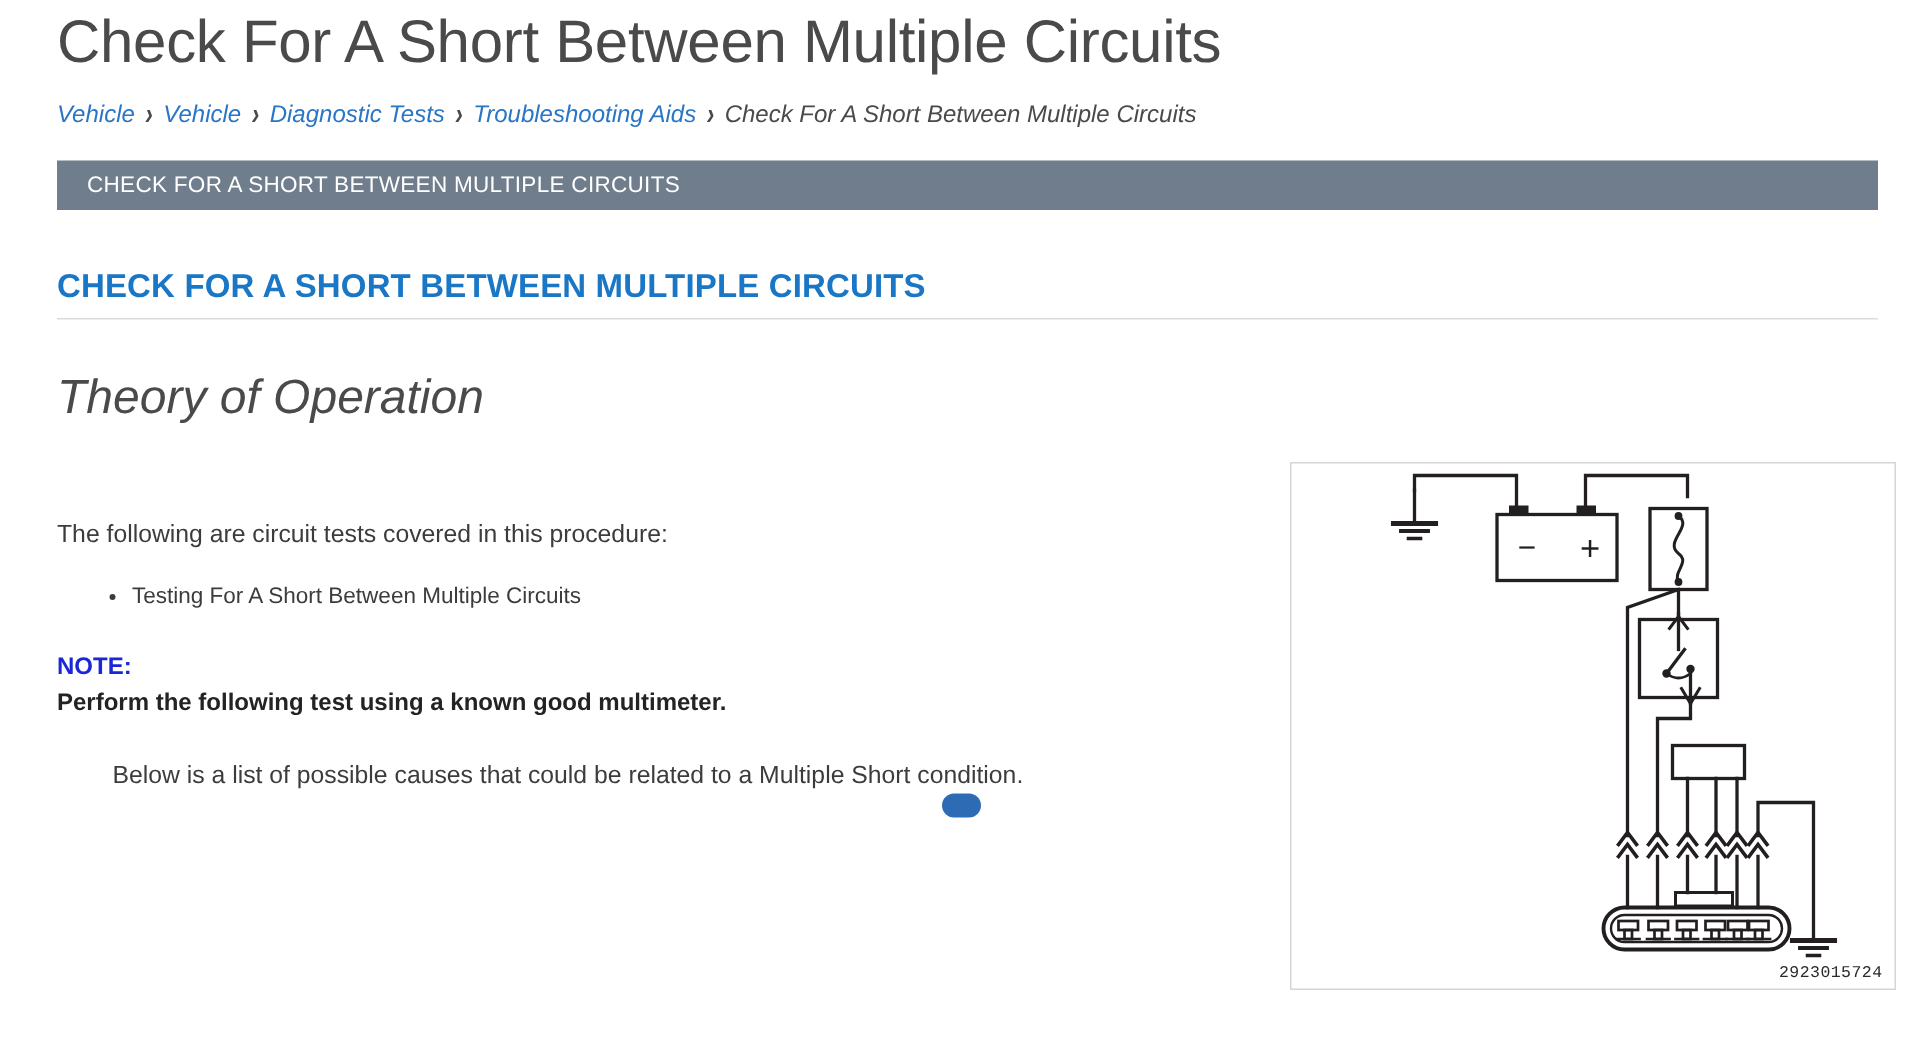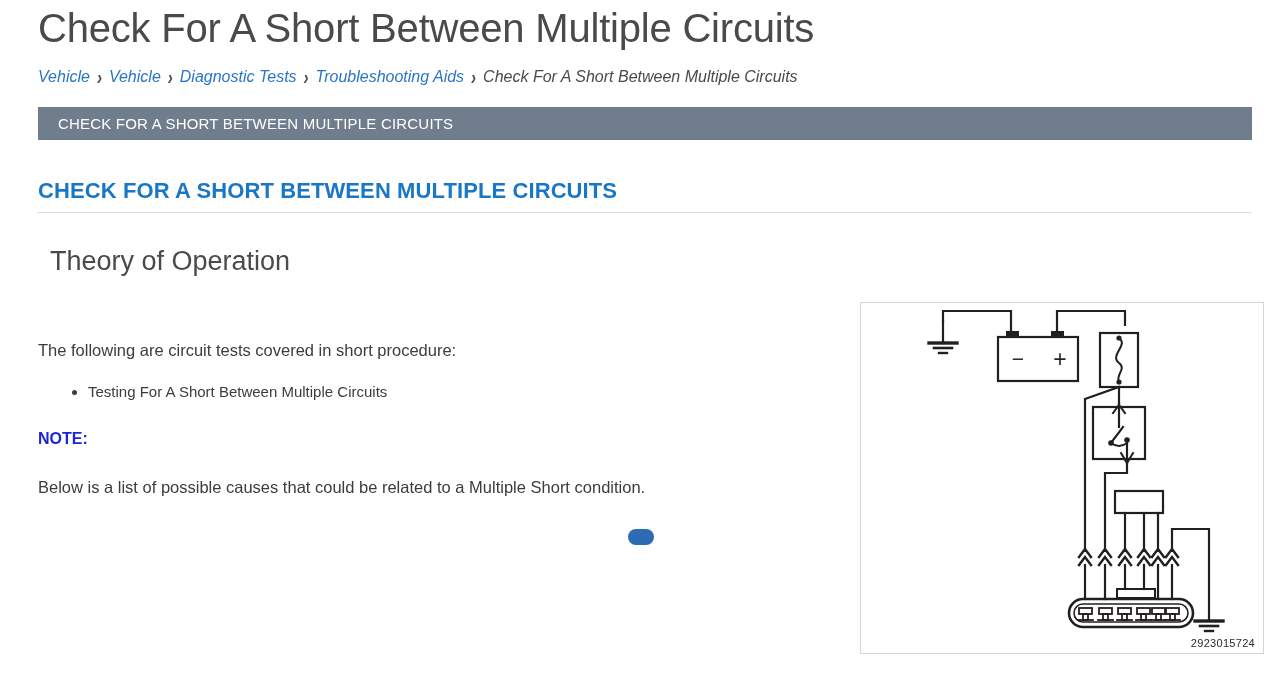--- a/index.html
+++ b/index.html
@@ -85,25 +85,26 @@
   .blue-heading {
     font-size: 22px;
     font-weight: bold;
     color: #1a77c5;
     letter-spacing: 0.1px;
     margin: 0;
   }
 
   
   .theory-heading {
-    margin: 34px 0 0 12px;
-    font-size: 27px;
+    margin: 34px 0 0 0;
+    font-size: 32px;
     font-weight: 300;
     color: #4a4a4a;
     line-height: 1.1;
+    font-style: italic;
   }
 
   
   .content {
     display: flex;
     align-items: flex-start;
     margin-top: 26px;
   }
   .col-text {
     width: 790px;
@@ -165,21 +166,21 @@
     border: 1px solid #d5d5d5;
     background: #ffffff;
     box-sizing: border-box;
     overflow: hidden;
   }
   .figure-panel svg { display: block; }
   .fig-caption {
     position: absolute;
     right: 8px;
     bottom: 4px;
-    font-family: Liberation Sans, sans-serif;
+    font-family: Liberation Mono, monospace;
     font-size: 11px;
     color: #2b2b2b;
     letter-spacing: 0.3px;
     margin-left: 10px;
   }
   .zoom-pill {
     position: absolute;
     left: 50%;
     transform: translateX(-50%);
     bottom: -9px;
@@ -219,35 +220,36 @@
   <h2 class="theory-heading">Theory of Operation</h2>
 
   <div class="content">
 
     <div class="col-text">
 
 
       <div class="gap-lg"></div>
 
 
-      <p class="body" style="margin-top:2px;">The following are circuit tests covered in short procedure:</p>
+      <p class="body" style="margin-top:2px;">The following are circuit tests covered in this procedure:</p>
 
       <ul class="bullets">
         <li>Testing For A Short Between Multiple Circuits</li>
       </ul>
 
       <div class="gap-md"></div>
 
       <div>
         <div class="note-block-label">NOTE:</div>
+        <div class="note-block-text">Perform the following test using a known good multimeter.</div>
       </div>
 
       <div class="gap-sm"></div>
 
-      <p class="body" style="margin-top:14px;">Below is a list of possible causes that could be related to a Multiple Short condition.</p>
+      <p class="body" style="margin-top:14px;margin-left:37px;">Below is a list of possible causes that could be related to a Multiple Short condition.</p>
 
     </div>
 
     <div class="col-figure">
       <div class="figure-panel">
 
         <svg width="402" height="350" viewBox="0 0 402 350">
           <g fill="none" stroke="#231f20" stroke-width="2.2" stroke-linecap="square">
 
             <path d="M82 18 L82 8 L150 8 L150 30"></path>

